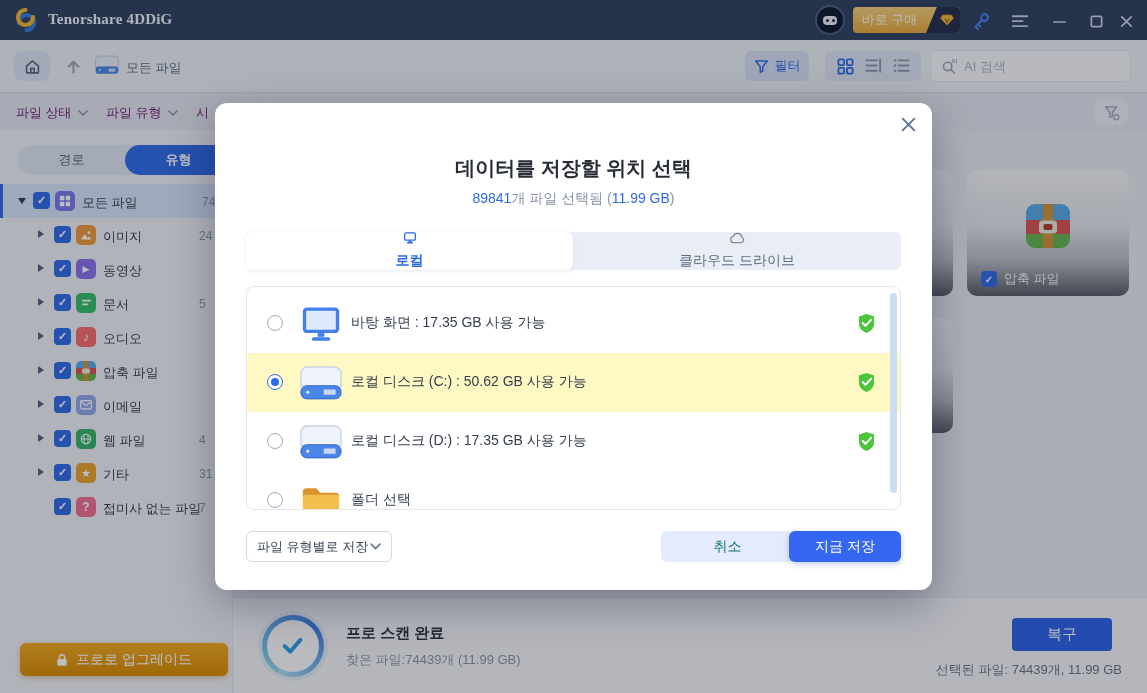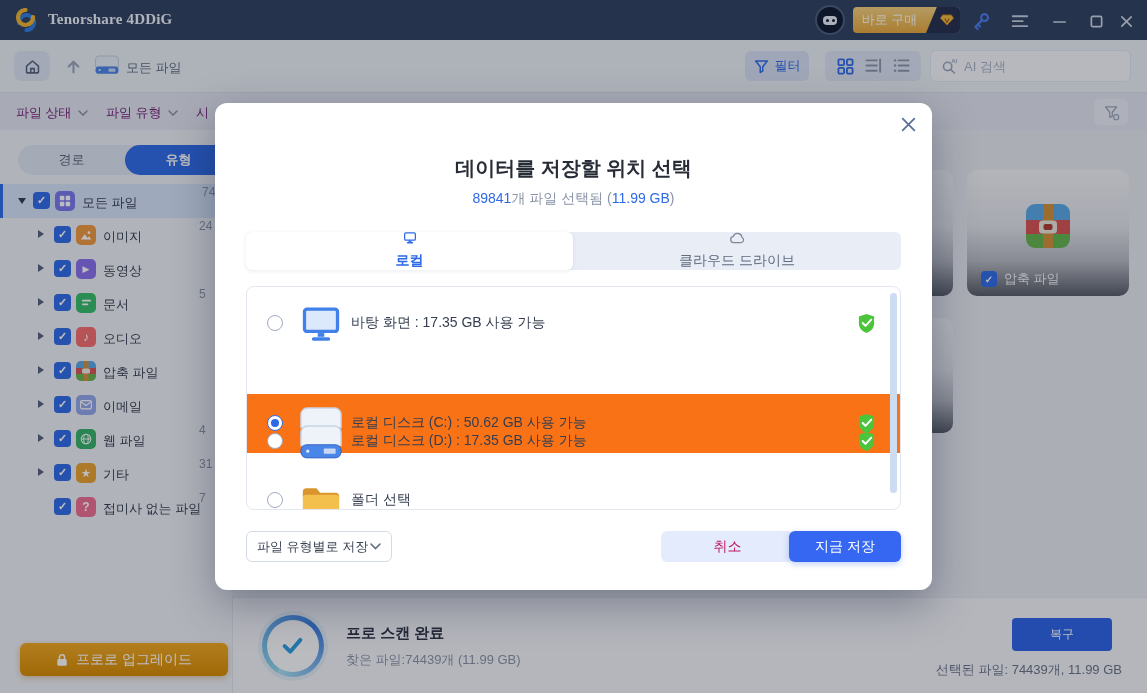--- a/index.html
+++ b/index.html
@@ -46,69 +46,69 @@
   .side-tab.path{left:0;color:#5a6478;}
   .side-tab.type{left:107px;background:#2e6ae8;color:#fff;font-weight:bold;}
   .tree-row{position:absolute;left:0;width:232px;height:34px;cursor:pointer;}
   .tree-row.active{background:#d6e3f8;border-left:3px solid #2e6ae8;}
   .caret-down{position:absolute;top:14px;width:0;height:0;border-left:4.5px solid transparent;border-right:4.5px solid transparent;border-top:6px solid #333c4e;}
   .caret-right{position:absolute;top:12px;width:0;height:0;border-top:4.5px solid transparent;border-bottom:4.5px solid transparent;border-left:6px solid #55607a;}
   .cbx{position:absolute;top:8px;width:17px;height:17px;border-radius:4px;background:#2e6ae8;color:#fff;font-size:11px;font-weight:bold;display:flex;align-items:center;justify-content:center;cursor:pointer;}
   .cbx::after{content:"✓";}
   .ticon{position:absolute;top:7px;width:20px;height:20px;border-radius:5px;display:flex;align-items:center;justify-content:center;color:#fff;}
   .tlabel{position:absolute;top:10px;font-size:13px;color:#333b4c;white-space:nowrap;}
-  .tcount{position:absolute;left:199px;top:1px;font-size:12px;color:#8b94a6;white-space:nowrap;}
+  .tcount{position:absolute;left:199px;top:11px;font-size:12px;color:#8b94a6;white-space:nowrap;}
   .upgrade-btn{position:absolute;left:20px;top:513px;width:208px;height:33px;border-radius:6px;background:linear-gradient(180deg,#f2a91f,#d88a00);display:flex;align-items:center;justify-content:center;gap:8px;color:#fff;font-size:14px;cursor:pointer;box-shadow:0 2px 6px rgba(180,110,0,.35);}
 
   
   .content{position:absolute;left:232px;top:130px;width:915px;height:467px;background:#e9ebf1;}
   .card{position:absolute;border-radius:10px;background:linear-gradient(180deg,#f3f4f7 0%,#e2e4ea 45%,#b7bac2 72%,#575b65 100%);overflow:hidden;}
   .card-label-row{position:absolute;left:14px;bottom:8px;display:flex;align-items:center;gap:7px;}
   .card-label-row .cbx2{width:16px;height:16px;border-radius:4px;background:#2e6ae8;color:#fff;font-size:10px;font-weight:bold;display:flex;align-items:center;justify-content:center;}
   .cbx2::after{content:"✓";}
   .card-label{font-size:13px;color:#f2f4f8;}
   .card-icon{position:absolute;left:50%;top:34px;transform:translateX(-50%);}
 
   
   .statusbar{position:absolute;left:232px;top:597px;width:915px;height:96px;background:#f5f6fa;border-left:1px solid #dfe3ea;border-top:1px solid #e3e6ee;}
   .scan-ring{position:absolute;left:29px;top:17px;width:62px;height:62px;border-radius:50%;background:conic-gradient(from 210deg,#8fd8ea,#3a7be0 55%,#aee2f2);box-shadow:0 0 0 4px #e2eef5;}
   .scan-ring::before{content:"";position:absolute;inset:5px;border-radius:50%;background:#fdfdfe;}
   .scan-check{position:absolute;left:17px;top:17px;}
   .scan-title{position:absolute;left:113px;top:26px;font-size:15px;font-weight:bold;color:#2b3242;}
   .scan-detail{position:absolute;left:113px;top:53px;font-size:13px;color:#8a93a6;}
-  .recover-btn{position:absolute;right:35px;top:20px;width:100px;height:33px;background:#2d63e8;border-radius:4px;color:#fff;font-size:12px;display:flex;align-items:center;justify-content:center;cursor:pointer;}
+  .recover-btn{position:absolute;right:35px;top:20px;width:100px;height:33px;background:#2d63e8;border-radius:4px;color:#fff;font-size:15px;display:flex;align-items:center;justify-content:center;cursor:pointer;}
   .selected-info{position:absolute;right:25px;top:63px;font-size:13px;color:#6a7386;}
 
   
   .dim{position:absolute;inset:0;background:rgba(13,17,27,.28);z-index:40;}
 
   
   .modal{position:absolute;left:215px;top:103px;width:717px;height:487px;background:#fff;border-radius:12px;box-shadow:0 14px 44px rgba(15,25,55,.35);z-index:50;}
   .modal-close{position:absolute;right:14px;top:11px;width:20px;height:20px;display:flex;align-items:center;justify-content:center;cursor:pointer;}
   .modal-title{position:absolute;left:0;top:52px;width:100%;text-align:center;font-size:20px;font-weight:bold;color:#272c36;}
   .modal-subtitle{position:absolute;left:0;top:87px;width:100%;text-align:center;font-size:14px;color:#8a94a6;}
   .modal-subtitle .blue{color:#2e6ae8;}
   .modal-tabs{position:absolute;left:31px;top:129px;width:655px;height:38px;background:#e9edf6;border-radius:6px;}
   .mtab{position:absolute;top:0;height:38px;display:flex;align-items:center;justify-content:center;gap:8px;cursor:pointer;font-size:14px;}
   .mtab.local{left:0;width:327px;background:#fff;border-radius:6px;box-shadow:0 1px 4px rgba(40,60,110,.10);color:#2e6ae8;font-weight:bold;flex-direction:column;}
   .mtab.cloud{left:327px;width:328px;color:#5f6b80;flex-direction:column;}
   .loc-list{position:absolute;left:31px;top:183px;width:655px;height:224px;border:1px solid #e2e7f0;border-radius:8px;background:#fff;overflow:hidden;}
   .loc-row{position:absolute;left:0;width:100%;height:59px;cursor:pointer;}
-  .loc-row.sel{background:#f97316;margin-top:41px;}
+  .loc-row.sel{background:#fef9c3;}
   .radio{position:absolute;left:20px;top:21px;width:16px;height:16px;border-radius:50%;border:1.5px solid #9fabc0;background:#fff;}
   .radio.on{border-color:#2e6ae8;}
   .radio.on::after{content:"";position:absolute;inset:3px;border-radius:50%;background:#2e6ae8;}
   .loc-icon{position:absolute;left:52px;top:50%;transform:translateY(-50%);width:44px;display:flex;justify-content:center;}
   .loc-row:nth-child(1) .loc-icon,.loc-row:nth-child(4) .loc-icon{transform:translateY(-50%);}
   .loc-label{position:absolute;left:104px;top:20px;font-size:14px;color:#353e50;}
   .loc-shield{position:absolute;right:24px;top:19px;}
   .loc-scrollbar{position:absolute;right:3px;top:6px;width:7px;height:200px;border-radius:4px;background:#ccdcf2;}
   .save-mode{position:absolute;left:31px;top:428px;width:146px;height:31px;border:1px solid #d4dae6;border-radius:6px;background:#fff;display:flex;align-items:center;justify-content:space-between;padding:0 10px;cursor:pointer;}
   .save-mode span{font-size:13px;color:#3a4354;}
-  .btn-cancel{position:absolute;left:446px;top:428px;width:133px;height:31px;border-radius:6px;background:#e3ebfc;color:#be185d;font-size:14px;display:flex;align-items:center;justify-content:center;cursor:pointer;}
+  .btn-cancel{position:absolute;left:446px;top:428px;width:133px;height:31px;border-radius:6px;background:#e3ebfc;color:#0f766e;font-size:14px;display:flex;align-items:center;justify-content:center;cursor:pointer;}
   .btn-save{position:absolute;left:574px;top:428px;width:112px;height:31px;border-radius:6px;background:#3567f2;color:#fff;font-size:14px;display:flex;align-items:center;justify-content:center;cursor:pointer;box-shadow:0 2px 6px rgba(40,90,220,.3);}
 </style>
 </head>
 <body>
 
 <div class="screen">
 
   <div class="titlebar">
     <span class="logo">
       <svg viewBox="0 0 24 24" width="24" height="24">

